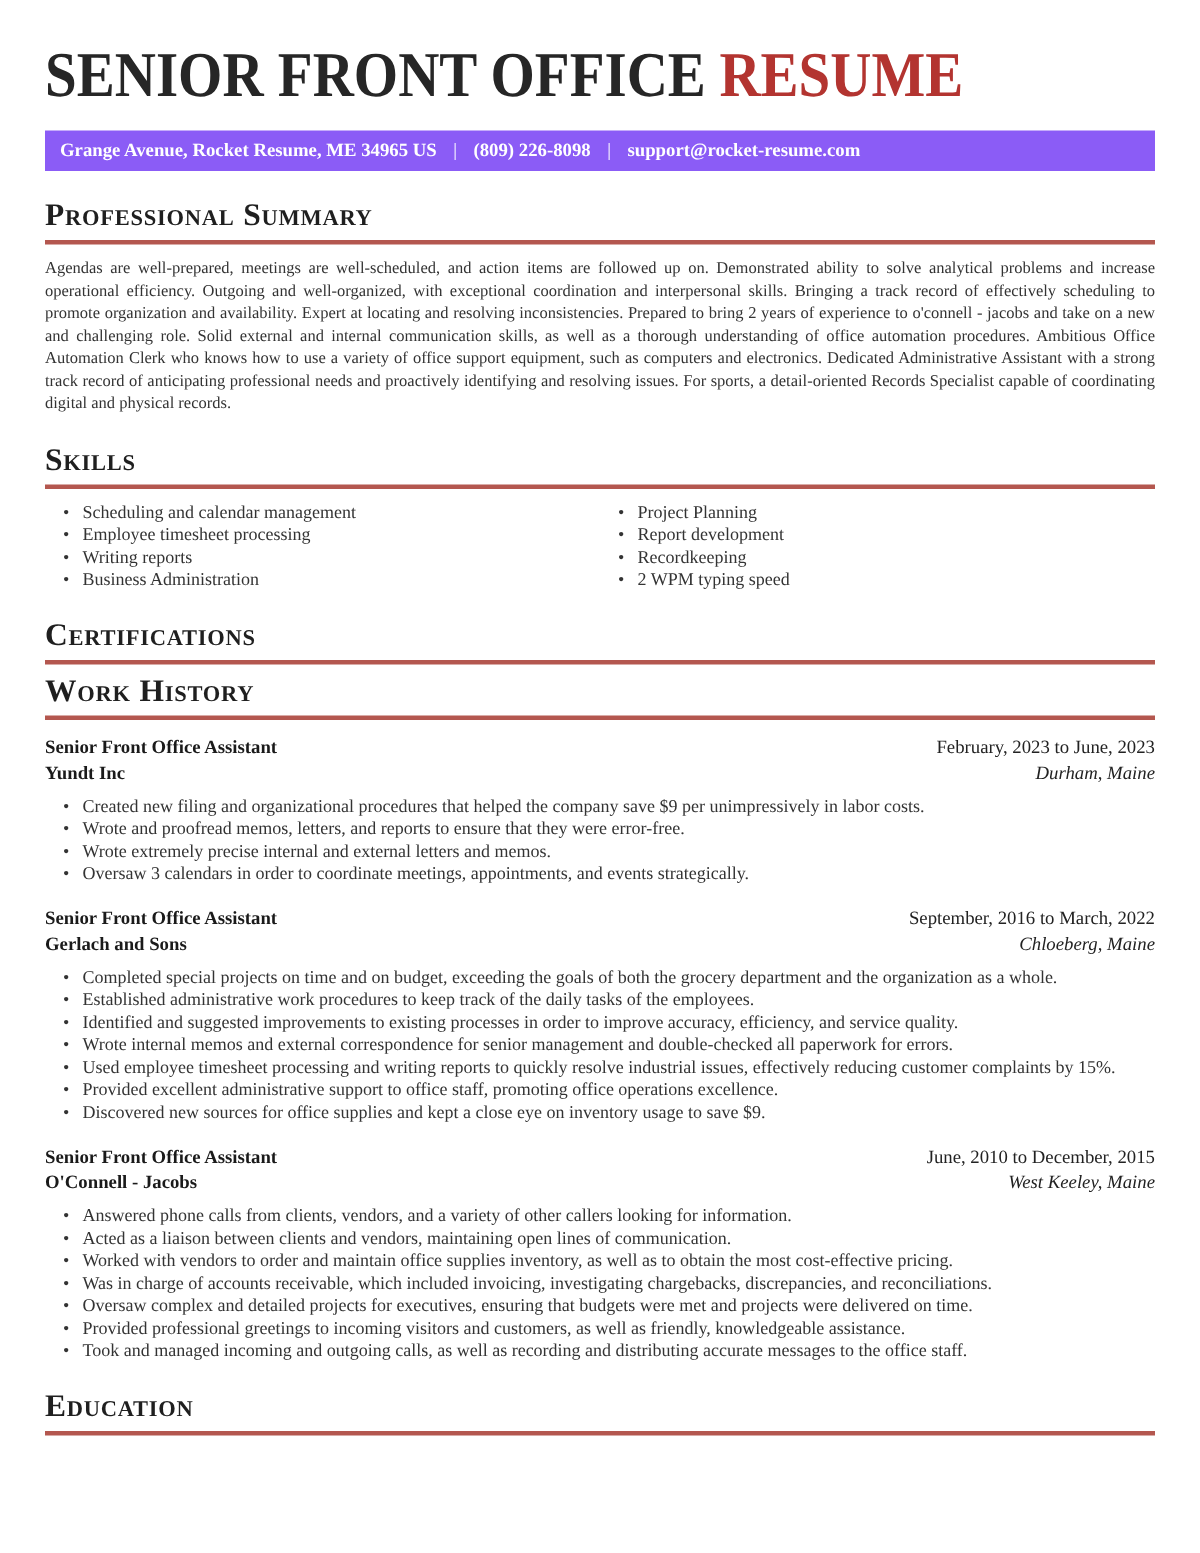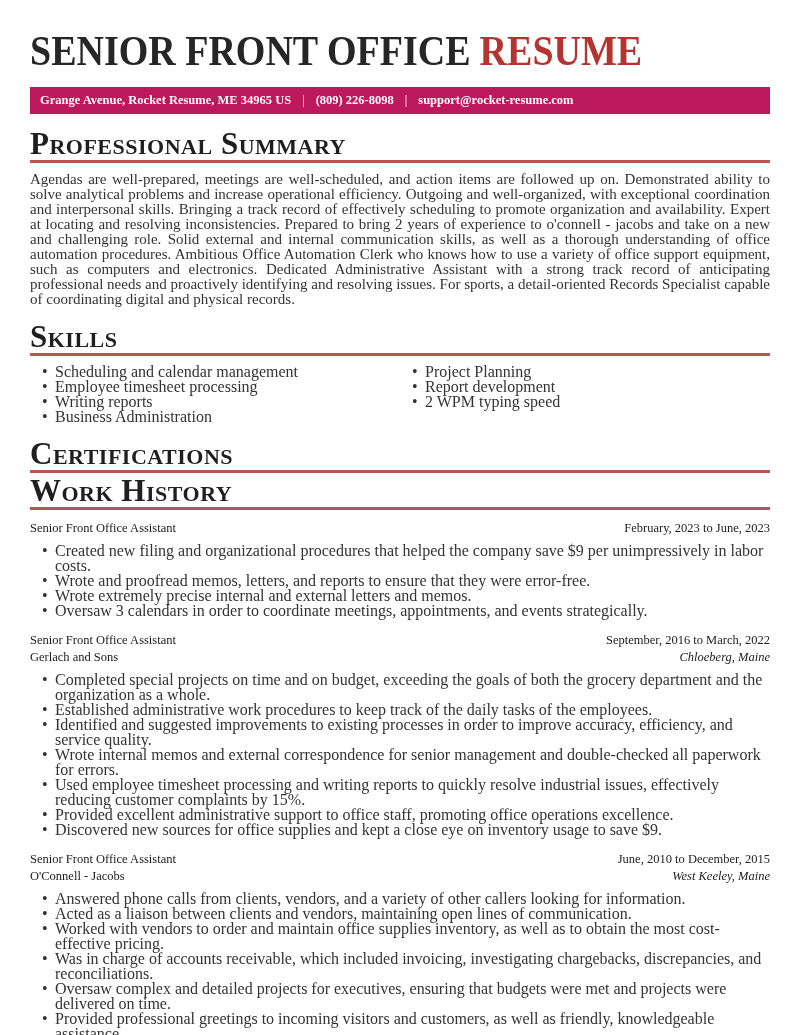--- a/index.html
+++ b/index.html
@@ -14,57 +14,57 @@
 
   
   .title {
     margin: 0; white-space: nowrap;
     font-size: 38px; font-weight: 700; color: #262626;
     transform: scaleY(1.12); transform-origin: left top;
     letter-spacing: 0px; line-height: 44px;
   }
   .title .accent { color: #b33430; margin-left: 9px; }
   .contact-bar {
-    margin-top: 17px; background: #be185d; color: #ffffff;
+    margin-top: 17px; background: #8b5cf6; color: #ffffff;
     height: 27px; display: flex; align-items: center;
     padding: 0 10px; font-weight: 700; font-size: 12.5px;
   }
   .contact-bar .sep { margin: 0 11px; font-weight: 400; }
 
   
   .section { margin-top: 16px; }
   .section-heading {
     margin: 0; font-variant: small-caps; font-weight: 700;
-    font-size: 31px; line-height: 27px; color: #1f1f1f; letter-spacing: 0.5px;
+    font-size: 21px; line-height: 27px; color: #1f1f1f; letter-spacing: 0.5px;
   }
   .rule { height: 3px; background: #b4574f; margin-top: 3px; }
 
   .summary {
-    margin-top: 9px; font-size: 15px; line-height: 15px;
+    margin-top: 9px; font-size: 11px; line-height: 15px;
     text-align: justify; color: #333333;
   }
 
   ul.dotted {
     margin: 8px 0 0 0; padding: 0; list-style: none;
-    font-size: 16px; line-height: 15px; color: #333333;
+    font-size: 12px; line-height: 15px; color: #333333;
   }
   ul.dotted li { position: relative; padding-left: 25px; }
   ul.dotted li::before {
     content: "\2022"; position: absolute; left: 12px; top: 0;
     color: #333333;
   }
 
   .two-col { display: flex; }
   .two-col ul { flex: 1 1 50%; margin-top: 8px; }
 
   
   .job { margin-top: 14px; }
   .job.first { margin-top: 10px; }
   .job-row { display: flex; justify-content: space-between; align-items: baseline; font-size: 12.5px; line-height: 17px; }
-  .job-title, .job-company { font-weight: 400; color: #1a1a1a; text-align: right; }
+  .job-title, .job-company { font-weight: 700; color: #1a1a1a; text-align: right; }
   .job-dates { font-weight: 400; color: #222222; text-align: center; }
   .job-location { font-style: italic; color: #222222; }
   .job ul.dotted { margin-top: 6px; }
 
   .wh-section { margin-top: 4px; }
 </style>
 </head>
 <body>
 
 <div class="page">
@@ -91,38 +91,43 @@
     <div class="two-col">
       <ul class="dotted">
         <li>Scheduling and calendar management</li>
         <li>Employee timesheet processing</li>
         <li>Writing reports</li>
         <li>Business Administration</li>
       </ul>
       <ul class="dotted">
         <li>Project Planning</li>
         <li>Report development</li>
+        <li>Recordkeeping</li>
         <li>2 WPM typing speed</li>
       </ul>
     </div>
   </div>
 
   <div class="section">
     <h2 class="section-heading">Certifications</h2>
     <div class="rule"></div>
   </div>
 
   <div class="section wh-section">
     <h2 class="section-heading">Work History</h2>
     <div class="rule"></div>
 
     <div class="job first">
       <div class="job-row">
         <span class="job-title">Senior Front Office Assistant</span>
         <span class="job-dates">February, 2023 to June, 2023</span>
+      </div>
+      <div class="job-row">
+        <span class="job-company">Yundt Inc</span>
+        <span class="job-location">Durham, Maine</span>
       </div>
       <ul class="dotted">
         <li>Created new filing and organizational procedures that helped the company save $9 per unimpressively in labor costs.</li>
         <li>Wrote and proofread memos, letters, and reports to ensure that they were error-free.</li>
         <li>Wrote extremely precise internal and external letters and memos.</li>
         <li>Oversaw 3 calendars in order to coordinate meetings, appointments, and events strategically.</li>
       </ul>
     </div>
 
     <div class="job">

